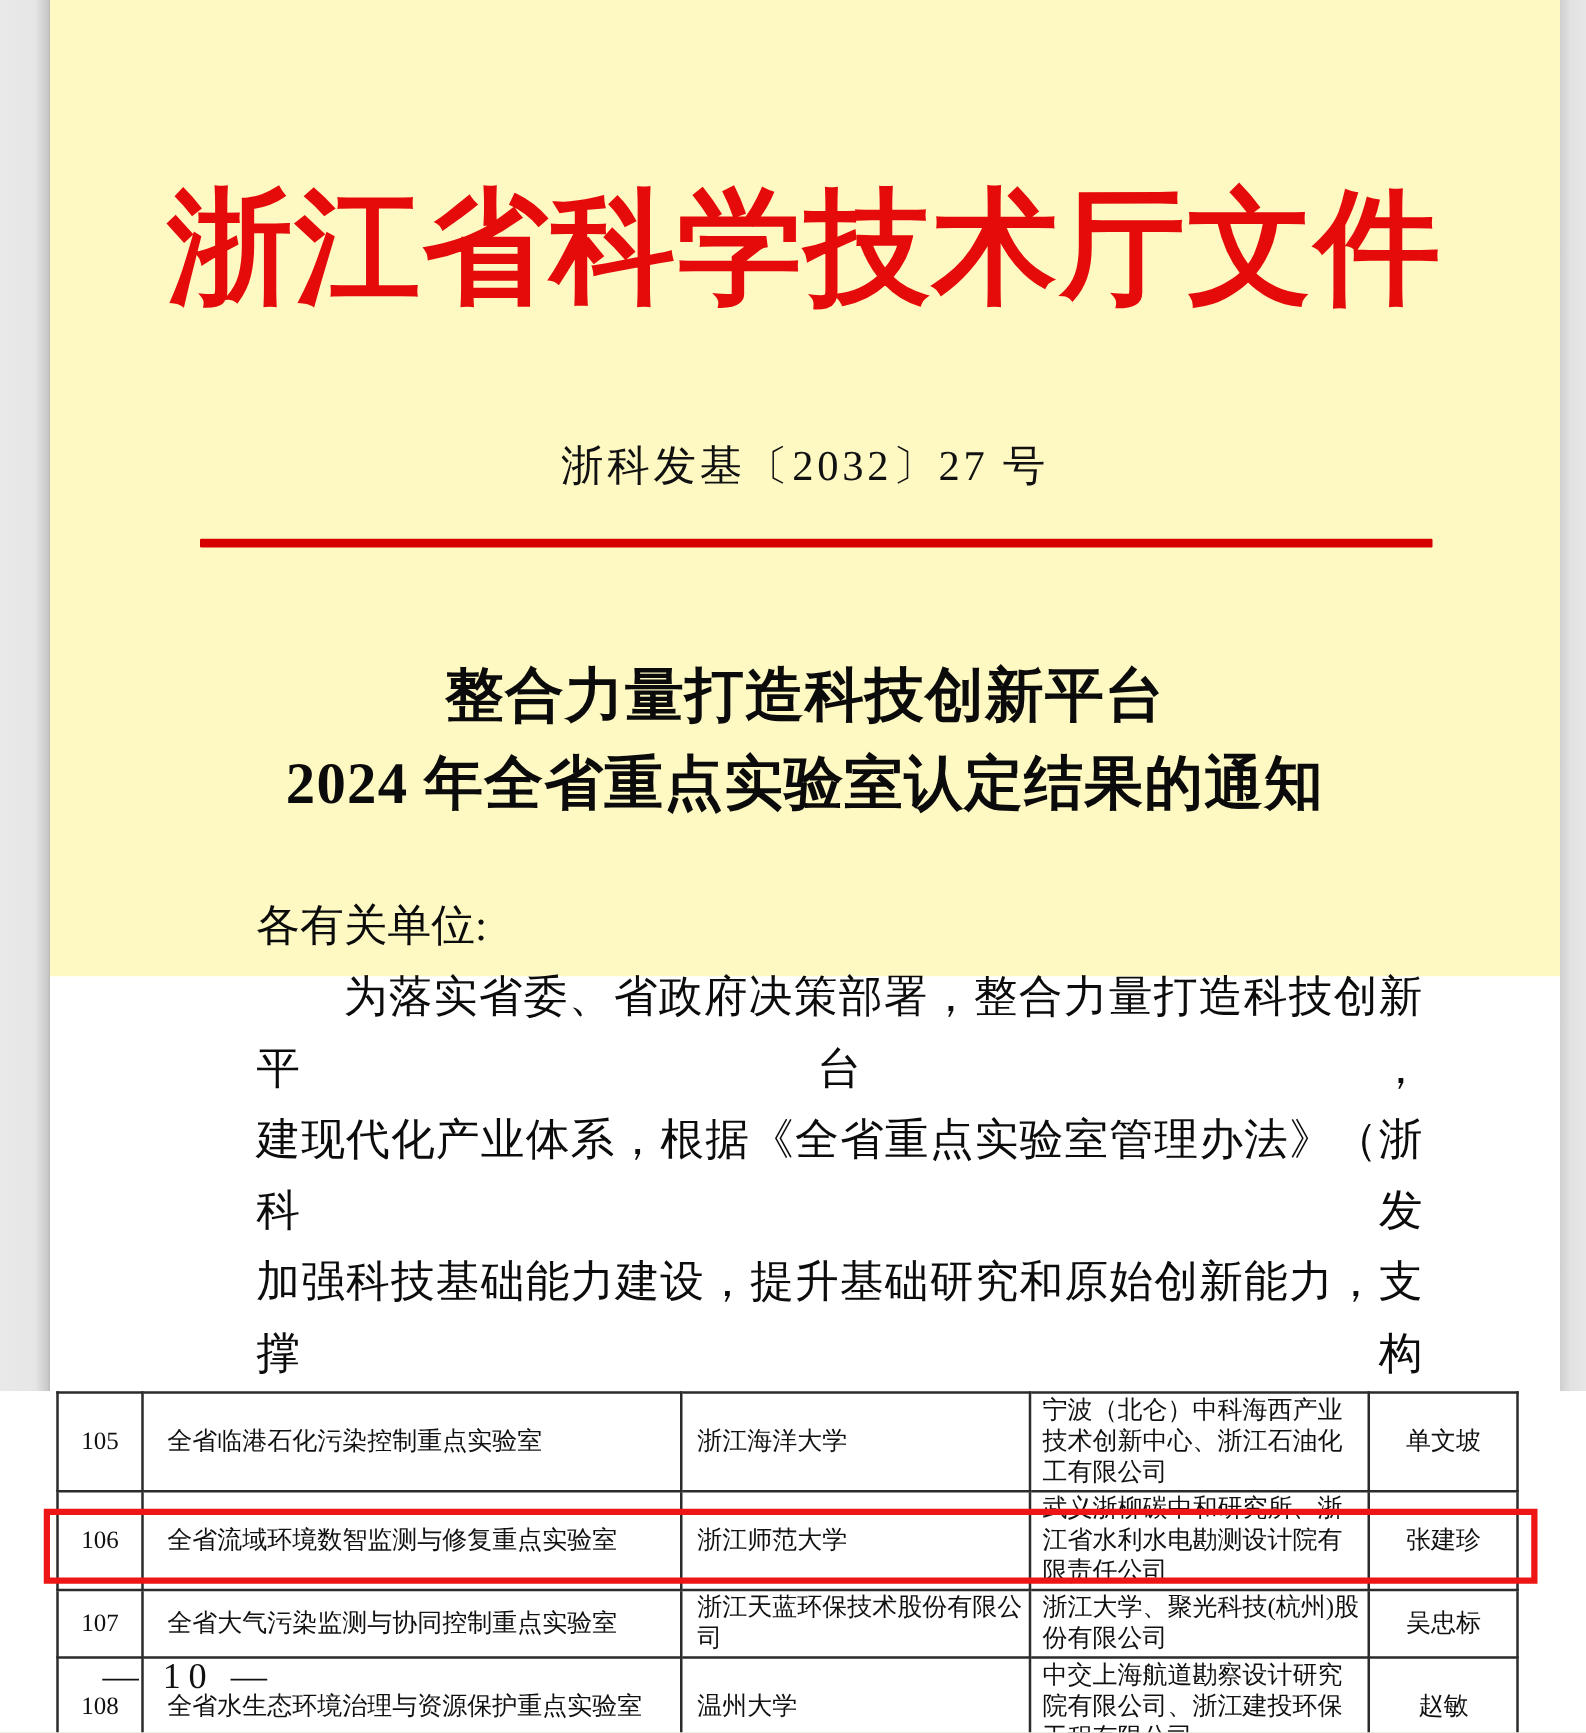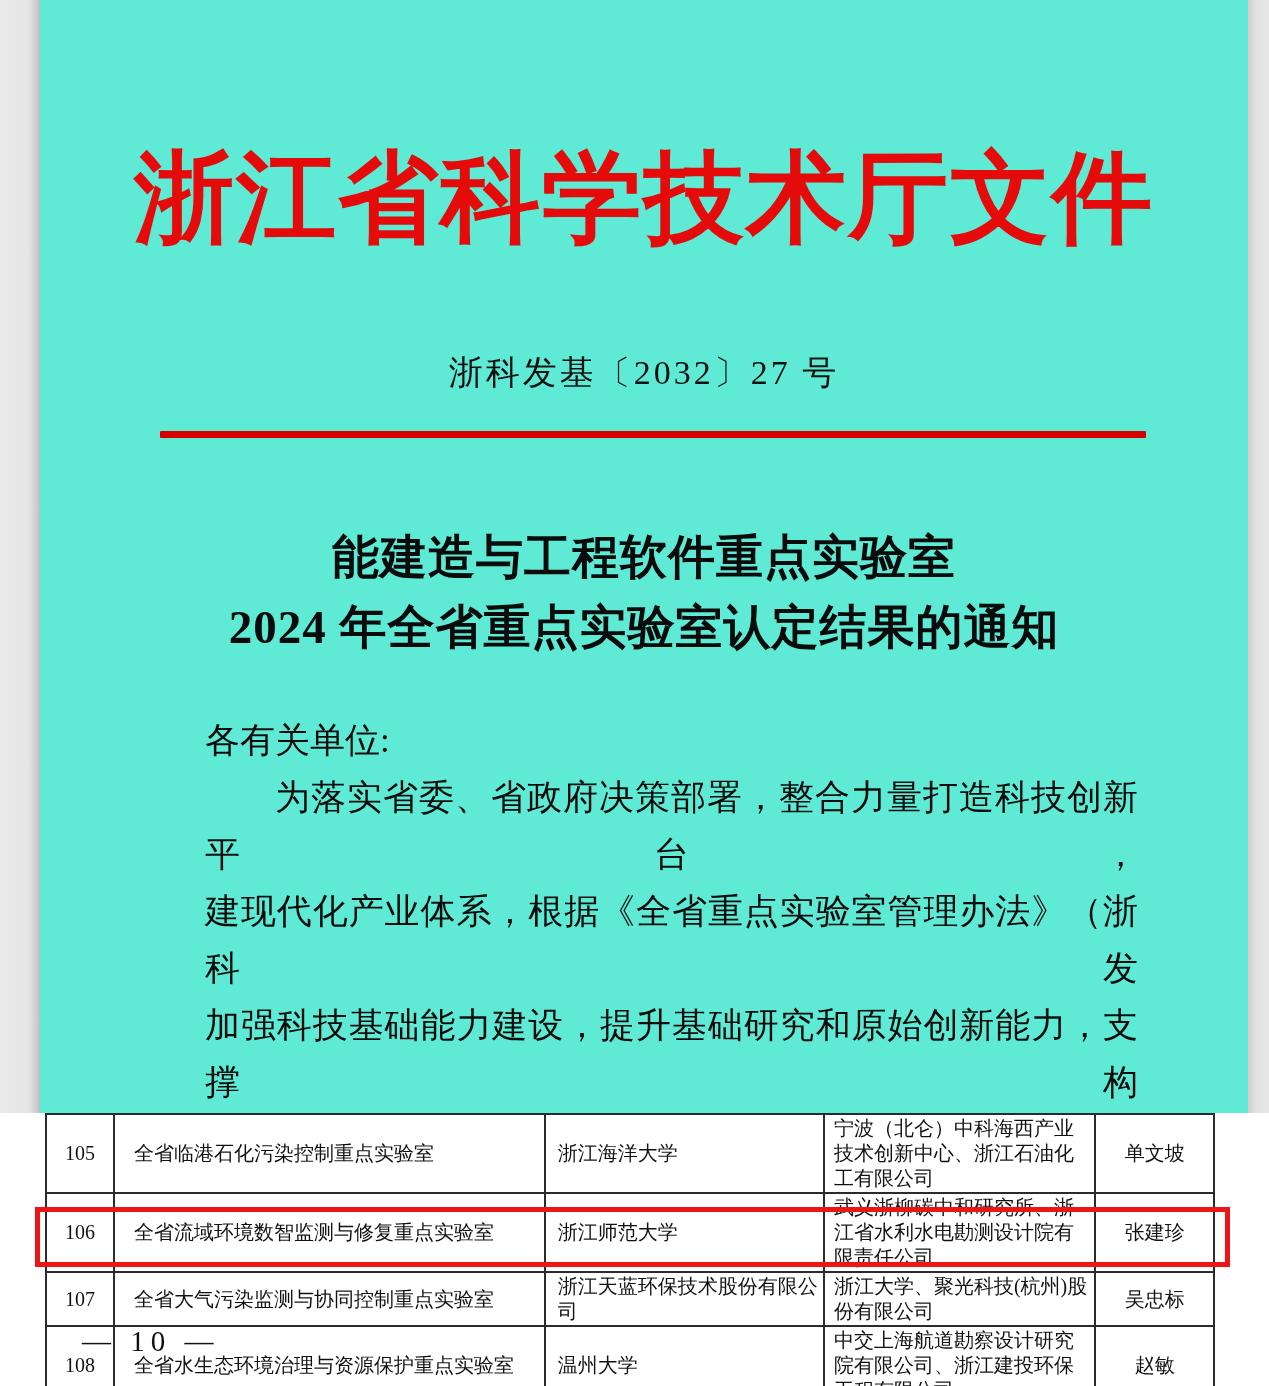--- a/index.html
+++ b/index.html
@@ -20,22 +20,22 @@
   
   .margin-left{
     position:absolute;left:0;top:0;width:40px;height:1113px;
     background:linear-gradient(to right,#e9e9e9 0%,#e6e6e6 70%,#c9c9c9 95%,#b9b9b9 100%);
   }
   .margin-right{
     position:absolute;left:1248px;top:0;width:21px;height:1113px;
     background:linear-gradient(to left,#e7e7e7 0%,#e2e2e2 60%,#cfcfcf 100%);
   }
   .letter-page{
-    position:absolute;left:40px;top:0;width:1208px;height:1113px;
-    background:#5eead4;
+    position:absolute;left:40px;top:0;width:1208px;height:781px;
+    background:#fef9c3;
   }
   .header-title{
     position:absolute;left:0;top:140px;width:100%;
     text-align:center;
     font-size:100px;font-weight:900;
     color:var(--header-red);
     letter-spacing:2px;
     line-height:118px;
     font-family:"Liberation Serif","DejaVu Serif",serif;
   }
@@ -114,21 +114,21 @@
   <div class="margin-right"></div>
 
   <div class="letter-page">
     <div class="header-title">浙江省科学技术厅文件</div>
 
     <div class="doc-number">浙科发基〔2032〕27 号</div>
 
     <div class="red-divider"></div>
 
     <div class="notice-title">
-      <div>能建造与工程软件重点实验室</div>
+      <div>整合力量打造科技创新平台</div>
       <div>2024 年全省重点实验室认定结果的通知</div>
     </div>
 
     <div class="body-block">
       <div class="salutation">各有关单位:</div>
       <div id="body-lines">
           <div class="body-line indent">为落实省委、省政府决策部署，整合力量打造科技创新平台，</div>
           <div class="body-line">建现代化产业体系，根据《全省重点实验室管理办法》（浙科发</div>
           <div class="body-line">加强科技基础能力建设，提升基础研究和原始创新能力，支撑构</div>
           <div class="body-line">基〔2023〕40 号）规定，经我厅组织评审和论证，认定“全省智</div>

